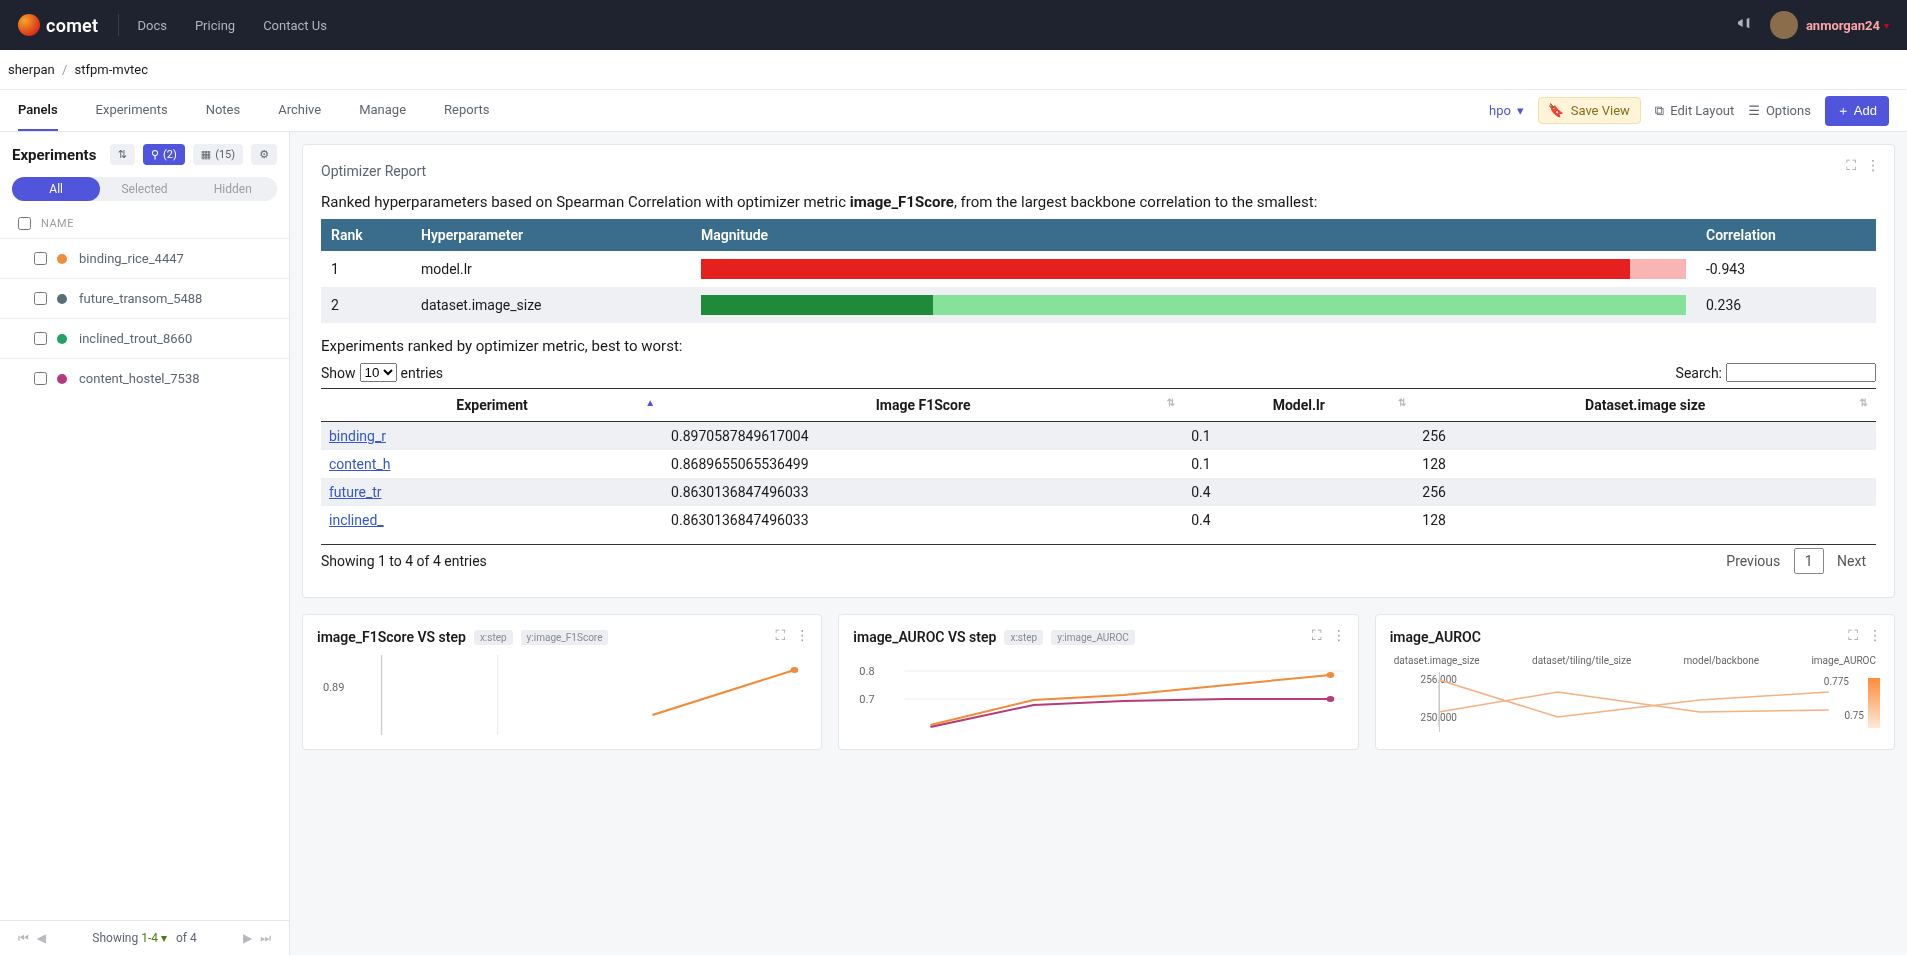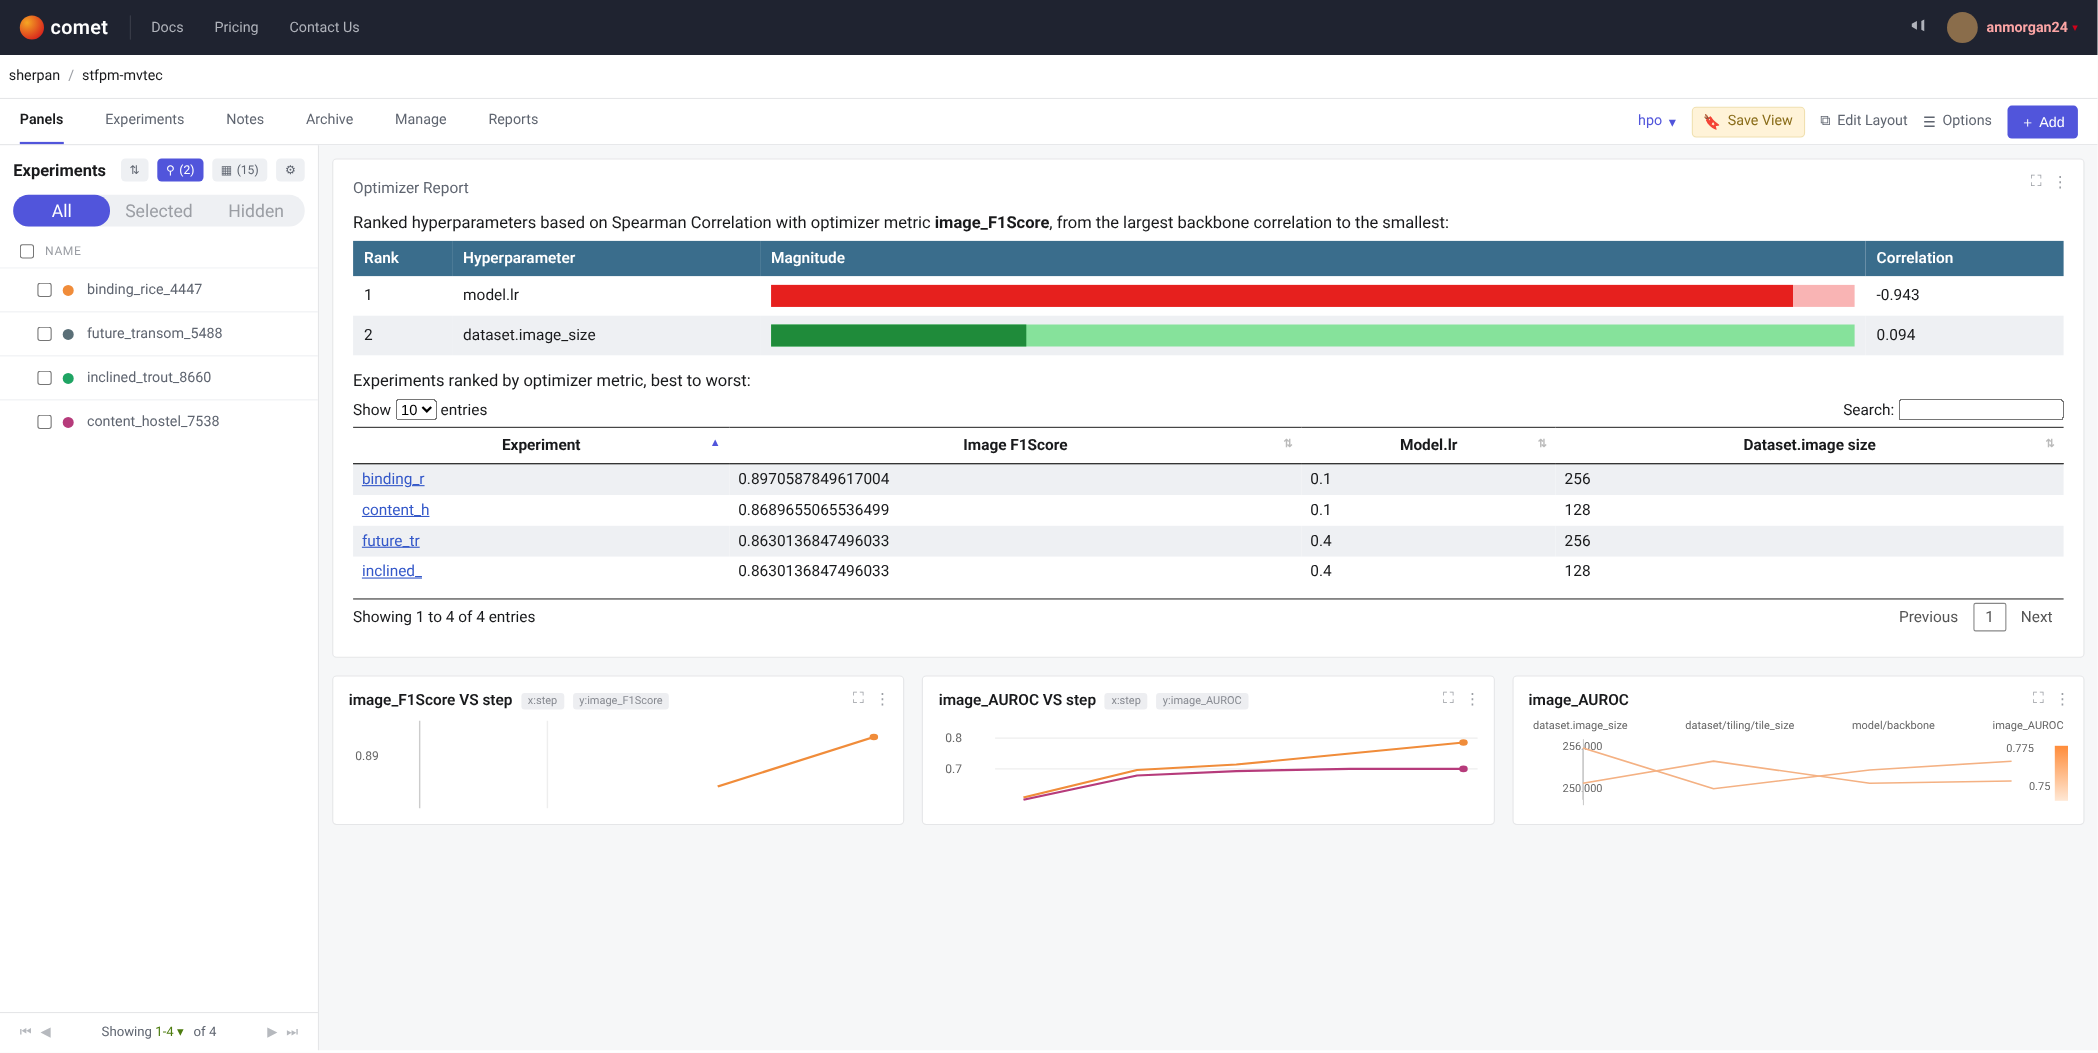--- a/index.html
+++ b/index.html
@@ -29,21 +29,21 @@
 .edit-layout, .options { color: #5f6570; font-size: 13px; cursor: pointer; display:flex; align-items:center; gap:6px;}
 .add-btn { background: #5155db; color: #fff; padding: 6px 12px; border-radius: 4px; font-size: 13px; cursor: pointer; border:none; display:flex; align-items:center; gap:4px;}
 
 .content { display: flex; height: calc(100vh - 134px); }
 .sidebar { width: 290px; border-right: 1px solid #e5e6e8; display: flex; flex-direction: column; }
 .sidebar-header { padding: 12px 12px; display: flex; align-items: center; gap: 8px; }
 .sidebar-title { font-weight: 700; font-size: 15px; flex:1;}
 .sb-iconbtn { background: #eef0f3; border-radius: 4px; padding: 4px 8px; font-size: 11px; color: #5f6570; cursor: pointer; display:flex; align-items:center; gap:4px;}
 .sb-iconbtn.active { background:#5155db; color:#fff;}
 .filter-pills { display: flex; background: #eef0f3; border-radius: 14px; margin: 0 12px 8px; }
-.pill { flex: 1; text-align: center; padding: 5px 0; font-size: 16px; color: #9b9ea4; cursor: pointer; border-radius: 14px; }
+.pill { flex: 1; text-align: center; padding: 5px 0; font-size: 12px; color: #9b9ea4; cursor: pointer; border-radius: 14px; }
 .pill.active { background: #5155db; color: #fff; }
 .col-header { padding: 8px 18px; font-size: 11px; color: #9b9ea4; letter-spacing: .5px; display:flex; align-items:center; gap:10px;}
 .exp-list { flex: 1; overflow-y: auto; }
 .exp-item { display: flex; align-items: center; padding: 12px 34px; border-top: 1px solid #eef0f3; cursor: pointer; gap:10px;}
 .exp-item input { margin-right: 0; }
 .dot { width: 10px; height: 10px; border-radius: 50%; margin-right: 2px; }
 .exp-name { font-size: 13px; color: #5f6570; }
 .sidebar-footer { border-top: 1px solid #e5e6e8; padding: 10px 14px; display: flex; align-items: center; font-size: 12px; color: #5f6570; }
 .sidebar-footer .pages { flex:1; text-align:center;}
 .nav-arrow { color:#b6b9be; cursor:pointer; padding:0 4px; font-size:12px;}
@@ -246,21 +246,21 @@
           </tr>
           <tr class="alt">
             <td>2</td>
             <td>dataset.image_size</td>
             <td>
                 <div class="bar-wrap">
                   <div class="bar-green-light"></div>
                   <div class="bar-green" style="width:23.6%"></div>
                 </div>
               </td>
-            <td>0.094</td>
+            <td>0.236</td>
           </tr>
         </tbody>
       </table>
       <div class="ranked-caption">Experiments ranked by optimizer metric, best to worst:</div>
       <div class="dt-controls">
         <span>Show </span>
         <select><option>10</option></select>
         <span> entries</span>
         <div class="spacer"></div>
         <span>Search:</span>

